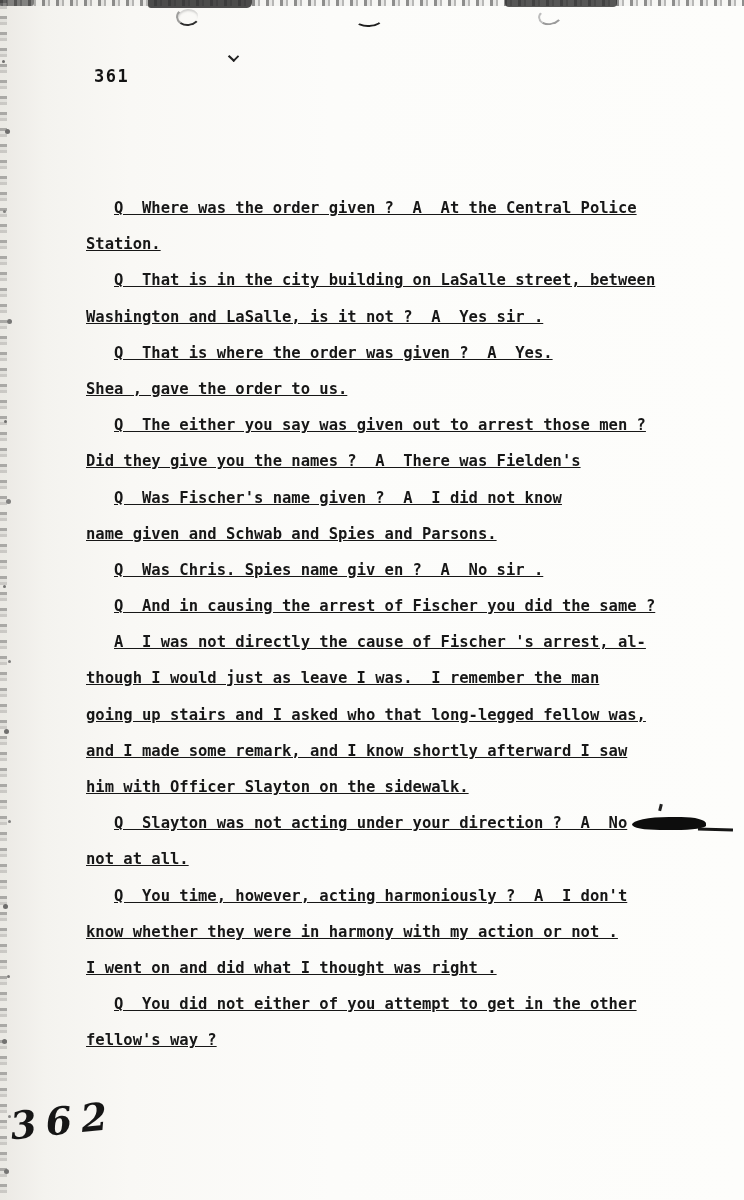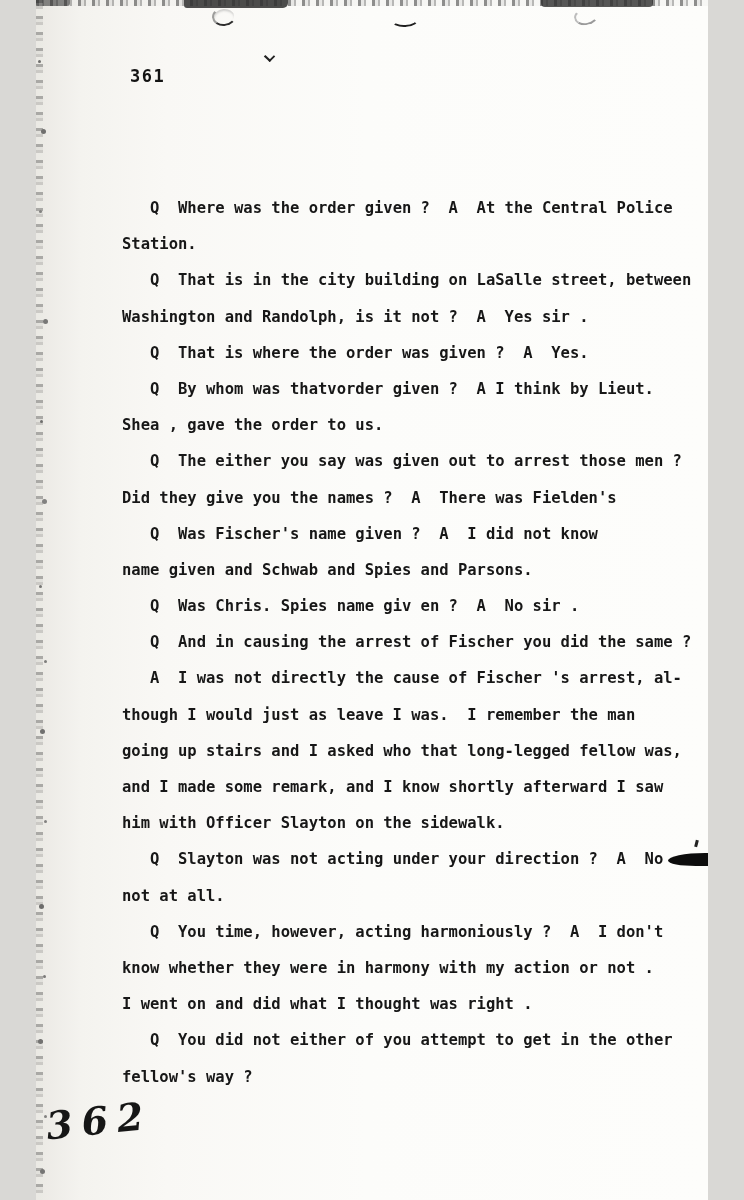--- a/index.html
+++ b/index.html
@@ -1,18 +1,18 @@
 <!DOCTYPE html>
 <html><head>
 <meta charset="utf-8">
 <style>
   html,body { margin:0; padding:0; background:#d9d8d5; }
   .page {
     position:relative;
-    width:672px; height:1200px;
+    width:744px; height:1200px;
     margin:0 auto;
     overflow:hidden;
     background: linear-gradient(90deg, #ebe9e4 0px, #f4f3ef 45px, #f9f8f5 130px, #fcfcfa 330px, #fdfdfb 100%);
     font-family:"DejaVu Sans Mono", monospace;
   }
 
   
   .edge-top {
     position:absolute; left:0; top:0; width:744px; height:6px; opacity:.8;
     background: repeating-linear-gradient(90deg,
@@ -55,21 +55,21 @@
   .page-number {
     position:absolute; left:94px; top:66px;
     font:bold 17px "DejaVu Sans Mono", monospace;
     letter-spacing:1.5px; color:#131313;
   }
   .transcript {
     position:absolute; left:86px; top:190px; width:640px;
     font:bold 15.5px "DejaVu Sans Mono", monospace;
     color:#171717;
   }
-  .t-line { height:36.2px; line-height:36.2px; white-space:pre; }
+  .t-line { height:36.2px; line-height:36.2px; white-space:pre;text-decoration:underline; }
   .t-line.indent { padding-left:28px; }
 
   .redaction {
     display:inline-block; position:relative; top:2px;
     width:74px; height:13px; margin-left:5px;
     background:#0d0d0d;
     border-radius:60% 40% 50% 45% / 70% 60% 40% 50%;
   }
   .redaction::after {
     content:""; position:absolute; right:-27px; bottom:0;
@@ -103,23 +103,22 @@
   <span class="ring r2"></span>
   <span class="ring r3"></span>
   <span class="tick"></span>
 
   <div class="page-number">361</div>
 
   <div class="transcript" id="transcript">
       <div class="t-line indent">Q  Where was the order given ?  A  At the Central Police</div>
       <div class="t-line">Station.</div>
       <div class="t-line indent">Q  That is in the city building on LaSalle street, between</div>
-      <div class="t-line">Washington and Randolph, is it not ?  A  Yes sir .</div>
+      <div class="t-line">Washington and LaSalle, is it not ?  A  Yes sir .</div>
       <div class="t-line indent">Q  That is where the order was given ?  A  Yes.</div>
-      <div class="t-line indent">Q  By whom was thatvorder given ?  A I think by Lieut.</div>
       <div class="t-line">Shea , gave the order to us.</div>
       <div class="t-line indent">Q  The either you say was given out to arrest those men ?</div>
       <div class="t-line">Did they give you the names ?  A  There was Fielden's</div>
       <div class="t-line indent">Q  Was Fischer's name given ?  A  I did not know</div>
       <div class="t-line">name given and Schwab and Spies and Parsons.</div>
       <div class="t-line indent">Q  Was Chris. Spies name giv en ?  A  No sir .</div>
       <div class="t-line indent">Q  And in causing the arrest of Fischer you did the same ?</div>
       <div class="t-line indent">A  I was not directly the cause of Fischer 's arrest, al-</div>
       <div class="t-line">though I would just as leave I was.  I remember the man</div>
       <div class="t-line">going up stairs and I asked who that long-legged fellow was,</div>

